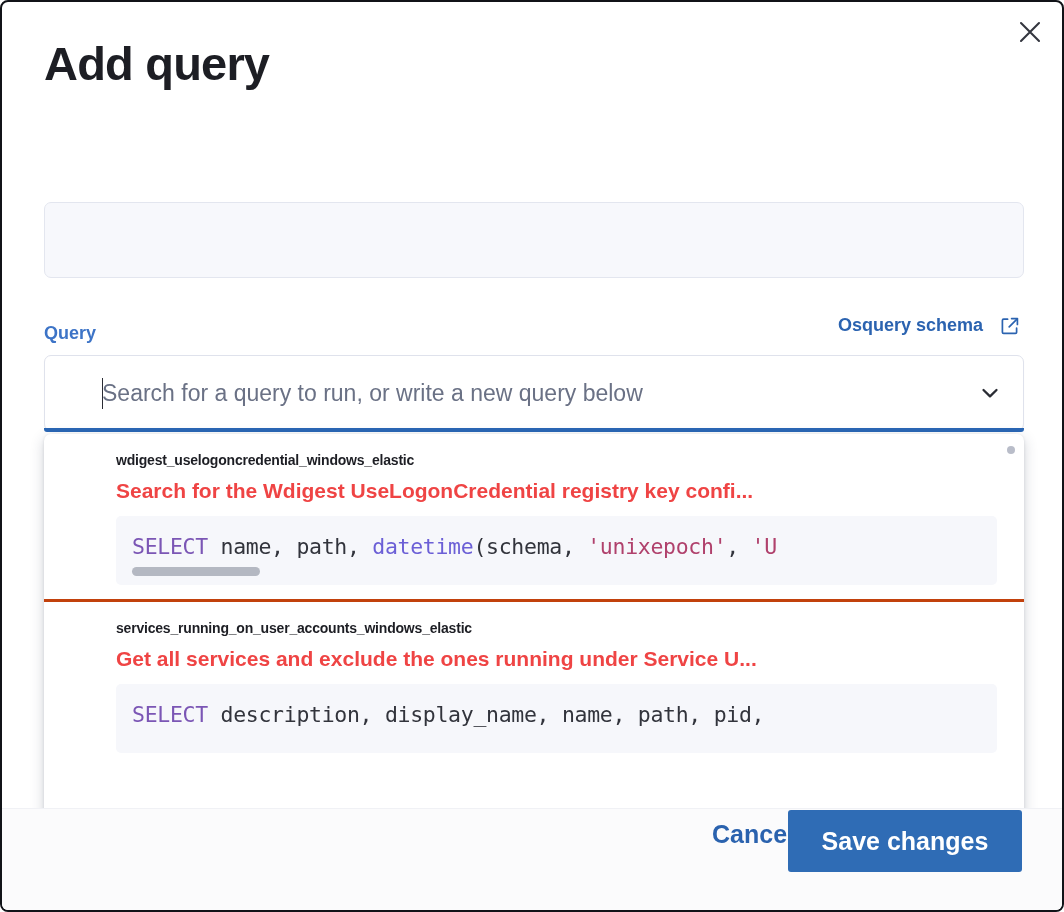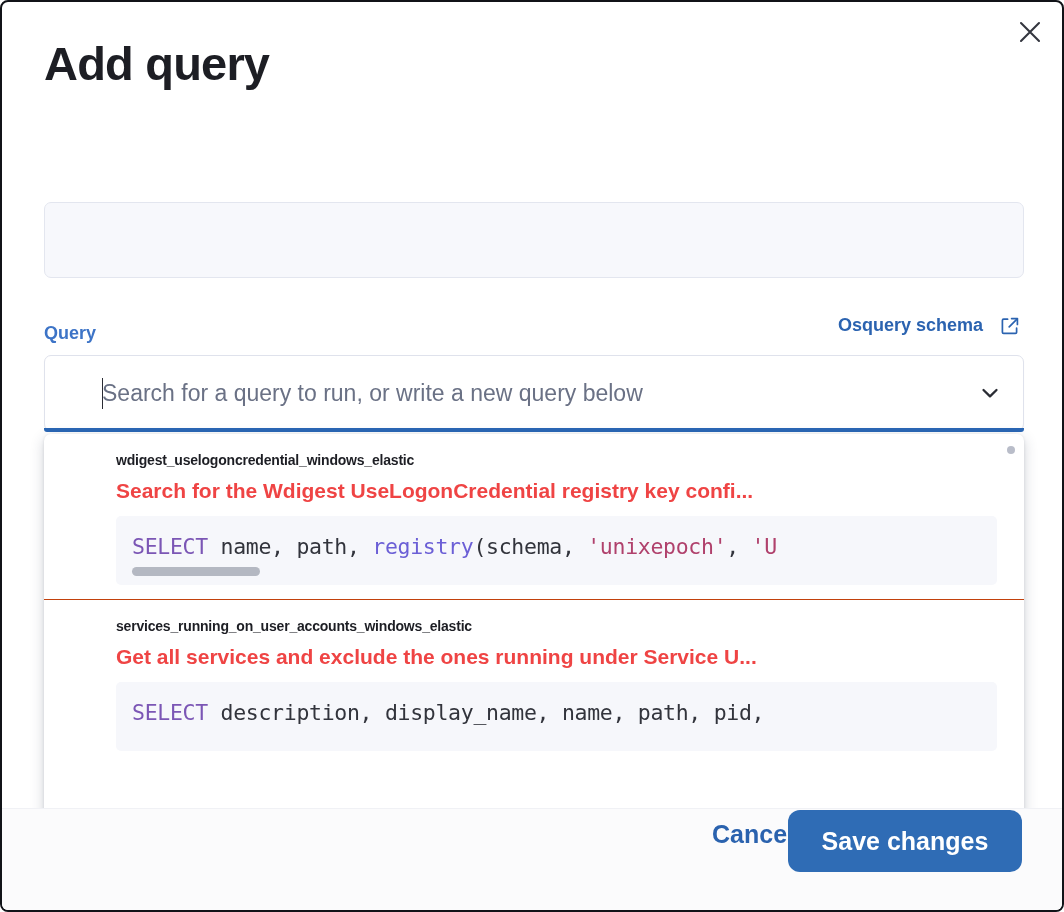--- a/index.html
+++ b/index.html
@@ -187,21 +187,21 @@
     position: absolute;
     inset: 0;
     overflow: hidden;
   }
   .option {
     position: relative;
     padding: 18px 27px 14px 72px;
     box-sizing: border-box;
     cursor: pointer;
   }
-  .option + .option { border-top: 1px solid #c2410c; }
+  .option + .option { border-top: 3px solid #c2410c; }
   .option-title {
     font-size: 14px;
     font-weight: 700;
     color: #1d1e24;
     letter-spacing: -0.2px;
     margin-bottom: 11px;
   }
   .option-desc {
     font-size: 21px;
     color: #ef4444;
@@ -277,21 +277,21 @@
     position: absolute;
     right: 40px;
     top: 808px;
     width: 234px;
     height: 62px;
     background: #2f6cb5;
     color: #ffffff;
     font-size: 25px;
     font-weight: 700;
     border: none;
-    border-radius: 12px;
+    border-radius: 3px;
     cursor: pointer;
     font-family: "Liberation Sans", sans-serif;
   }
 </style>
 </head>
 <body>
 
 <div class="modal">
 
   <button class="close-btn" aria-label="close">
@@ -329,21 +329,21 @@
   </div>
   <div class="combo-focus-bar"></div>
 
   <div class="dropdown">
     <div class="dropdown-scroll">
 
       <div class="option">
         <div class="option-title">wdigest_uselogoncredential_windows_elastic</div>
         <div class="option-desc">Search for the Wdigest UseLogonCredential registry key confi...</div>
         <div class="code-block">
-          <code><span class="tok-kw">SELECT</span><span class="tok-plain"> name, path, </span><span class="tok-fn">registry</span><span class="tok-plain">(schema, </span><span class="tok-str">'unixepoch'</span><span class="tok-plain">, </span><span class="tok-str">'U</span></code>
+          <code><span class="tok-kw">SELECT</span><span class="tok-plain"> name, path, </span><span class="tok-fn">datetime</span><span class="tok-plain">(schema, </span><span class="tok-str">'unixepoch'</span><span class="tok-plain">, </span><span class="tok-str">'U</span></code>
           <div class="code-scrollbar"></div>
         </div>
       </div>
 
       <div class="option">
         <div class="option-title">services_running_on_user_accounts_windows_elastic</div>
         <div class="option-desc">Get all services and exclude the ones running under Service U...</div>
         <div class="code-block">
           <code><span class="tok-kw">SELECT</span><span class="tok-plain"> description, display_name, name, path, pid,</span></code>
         </div>

